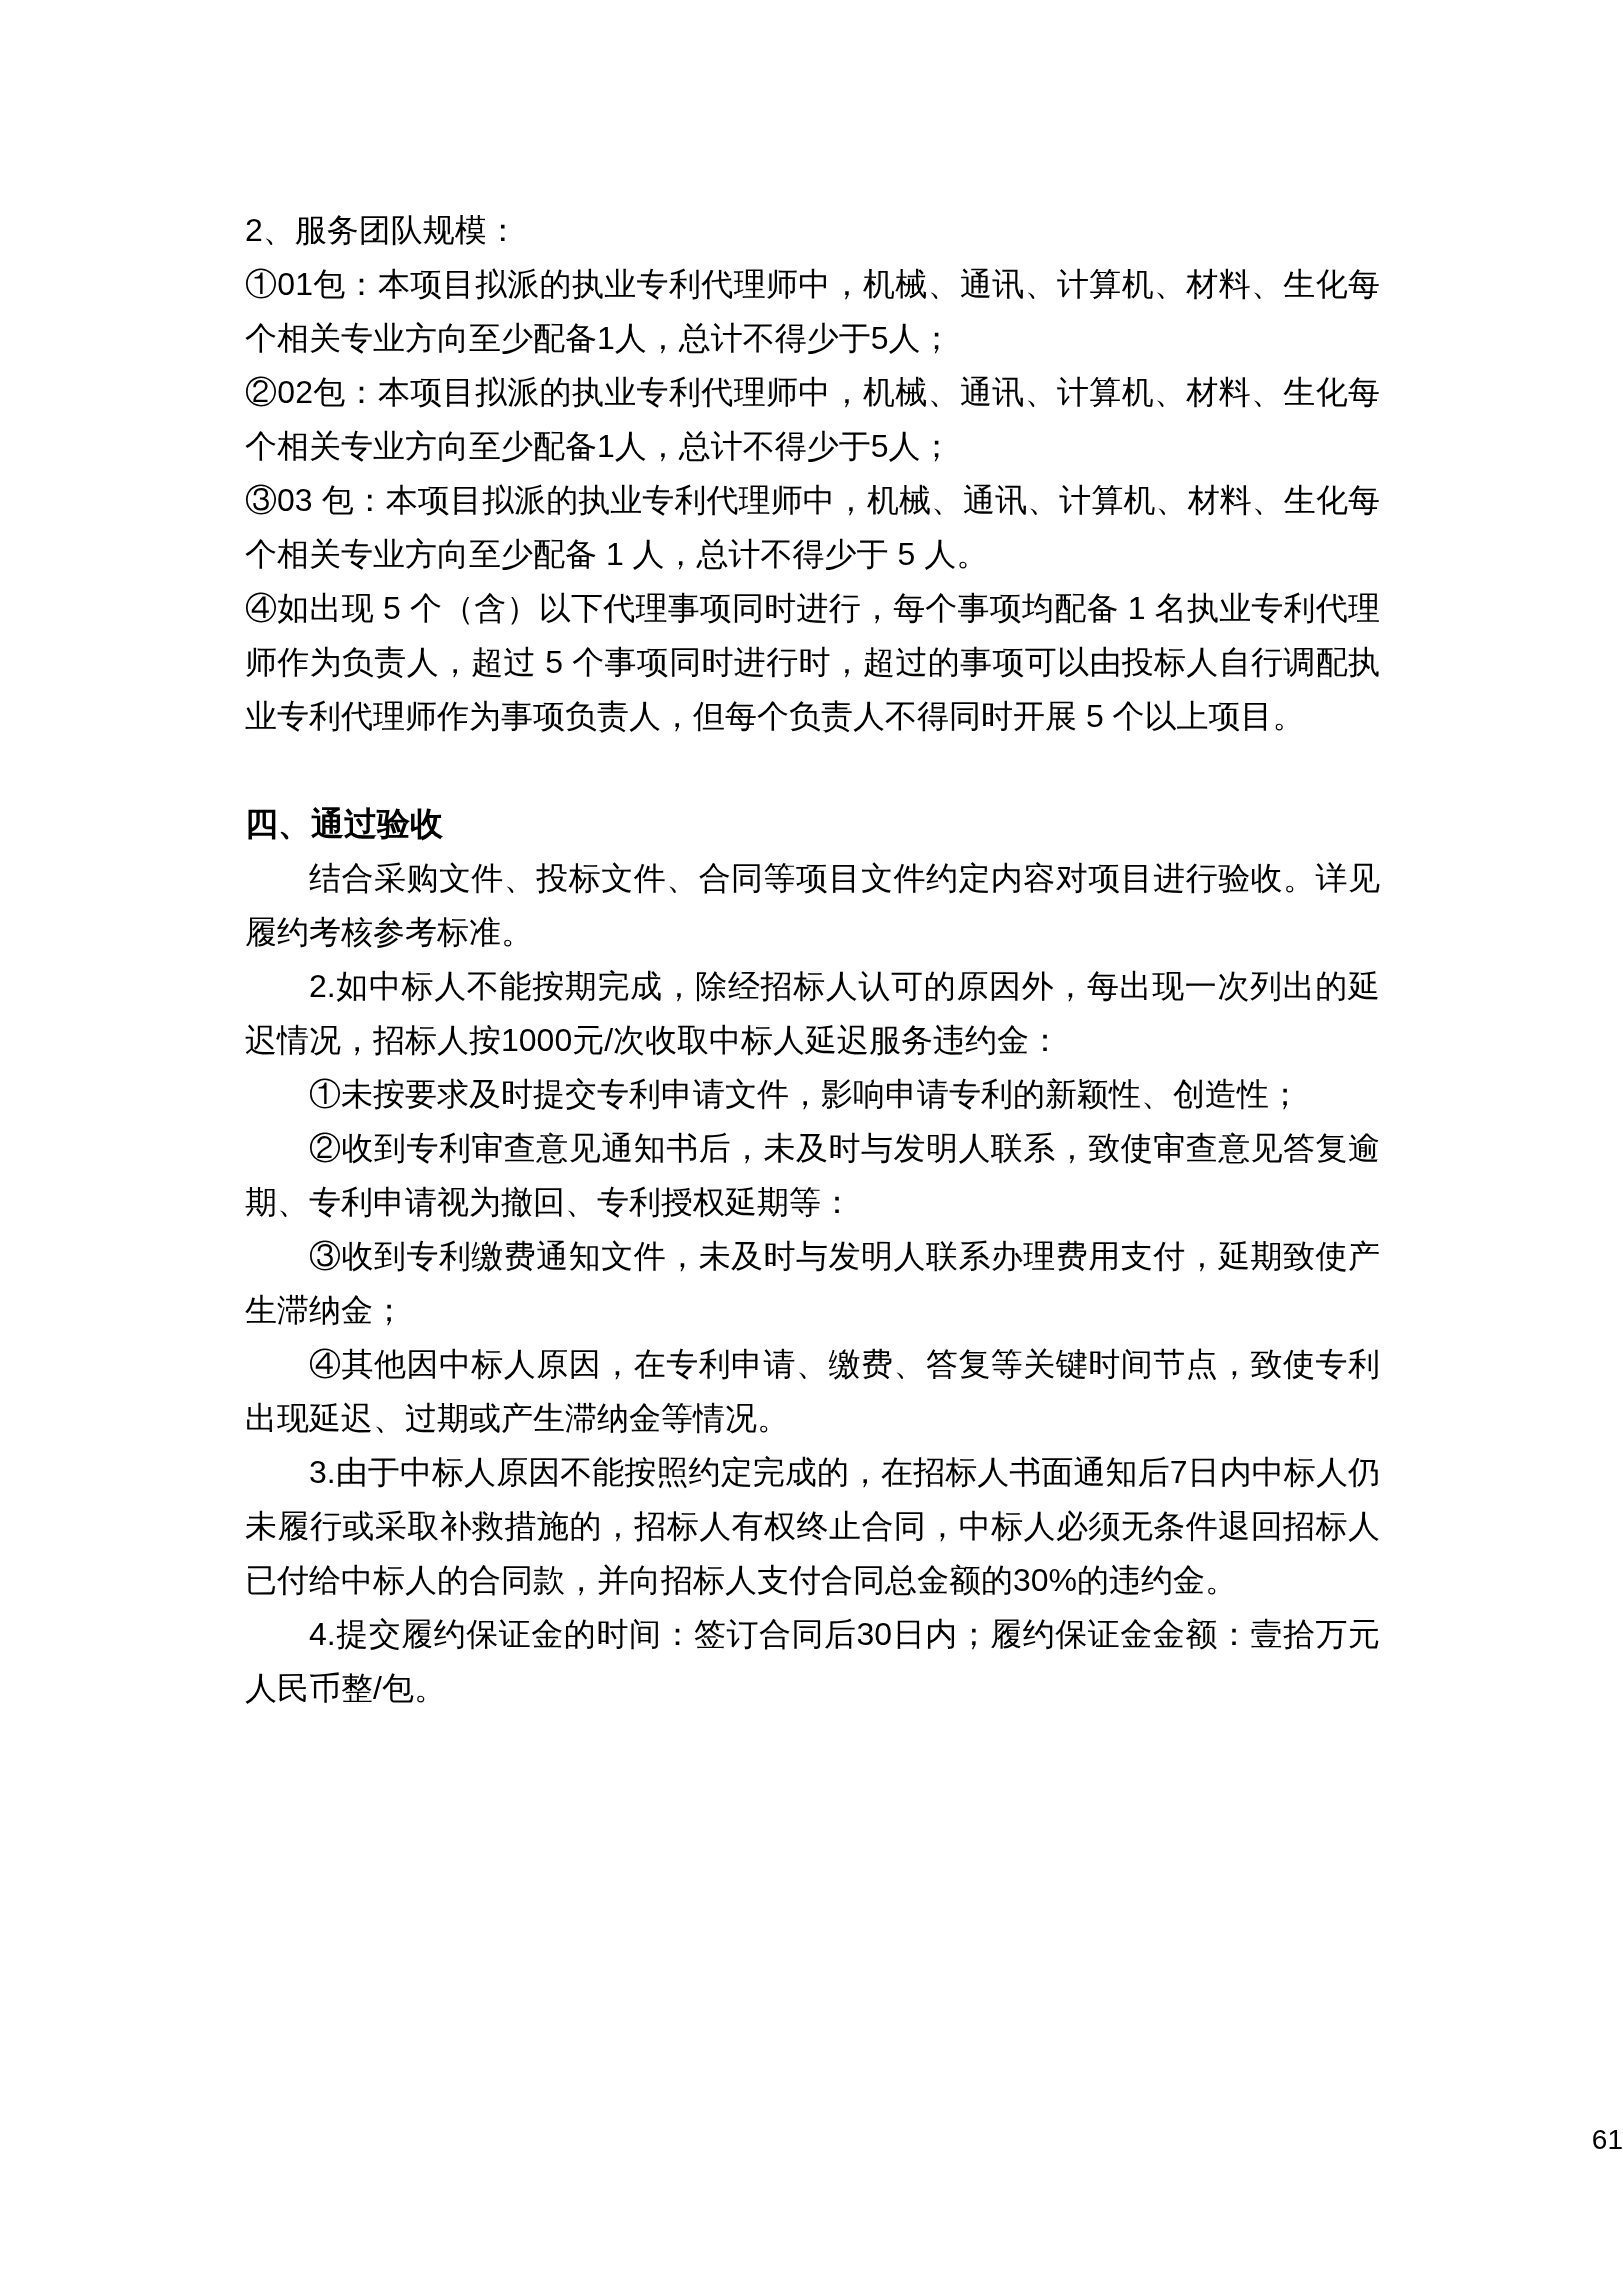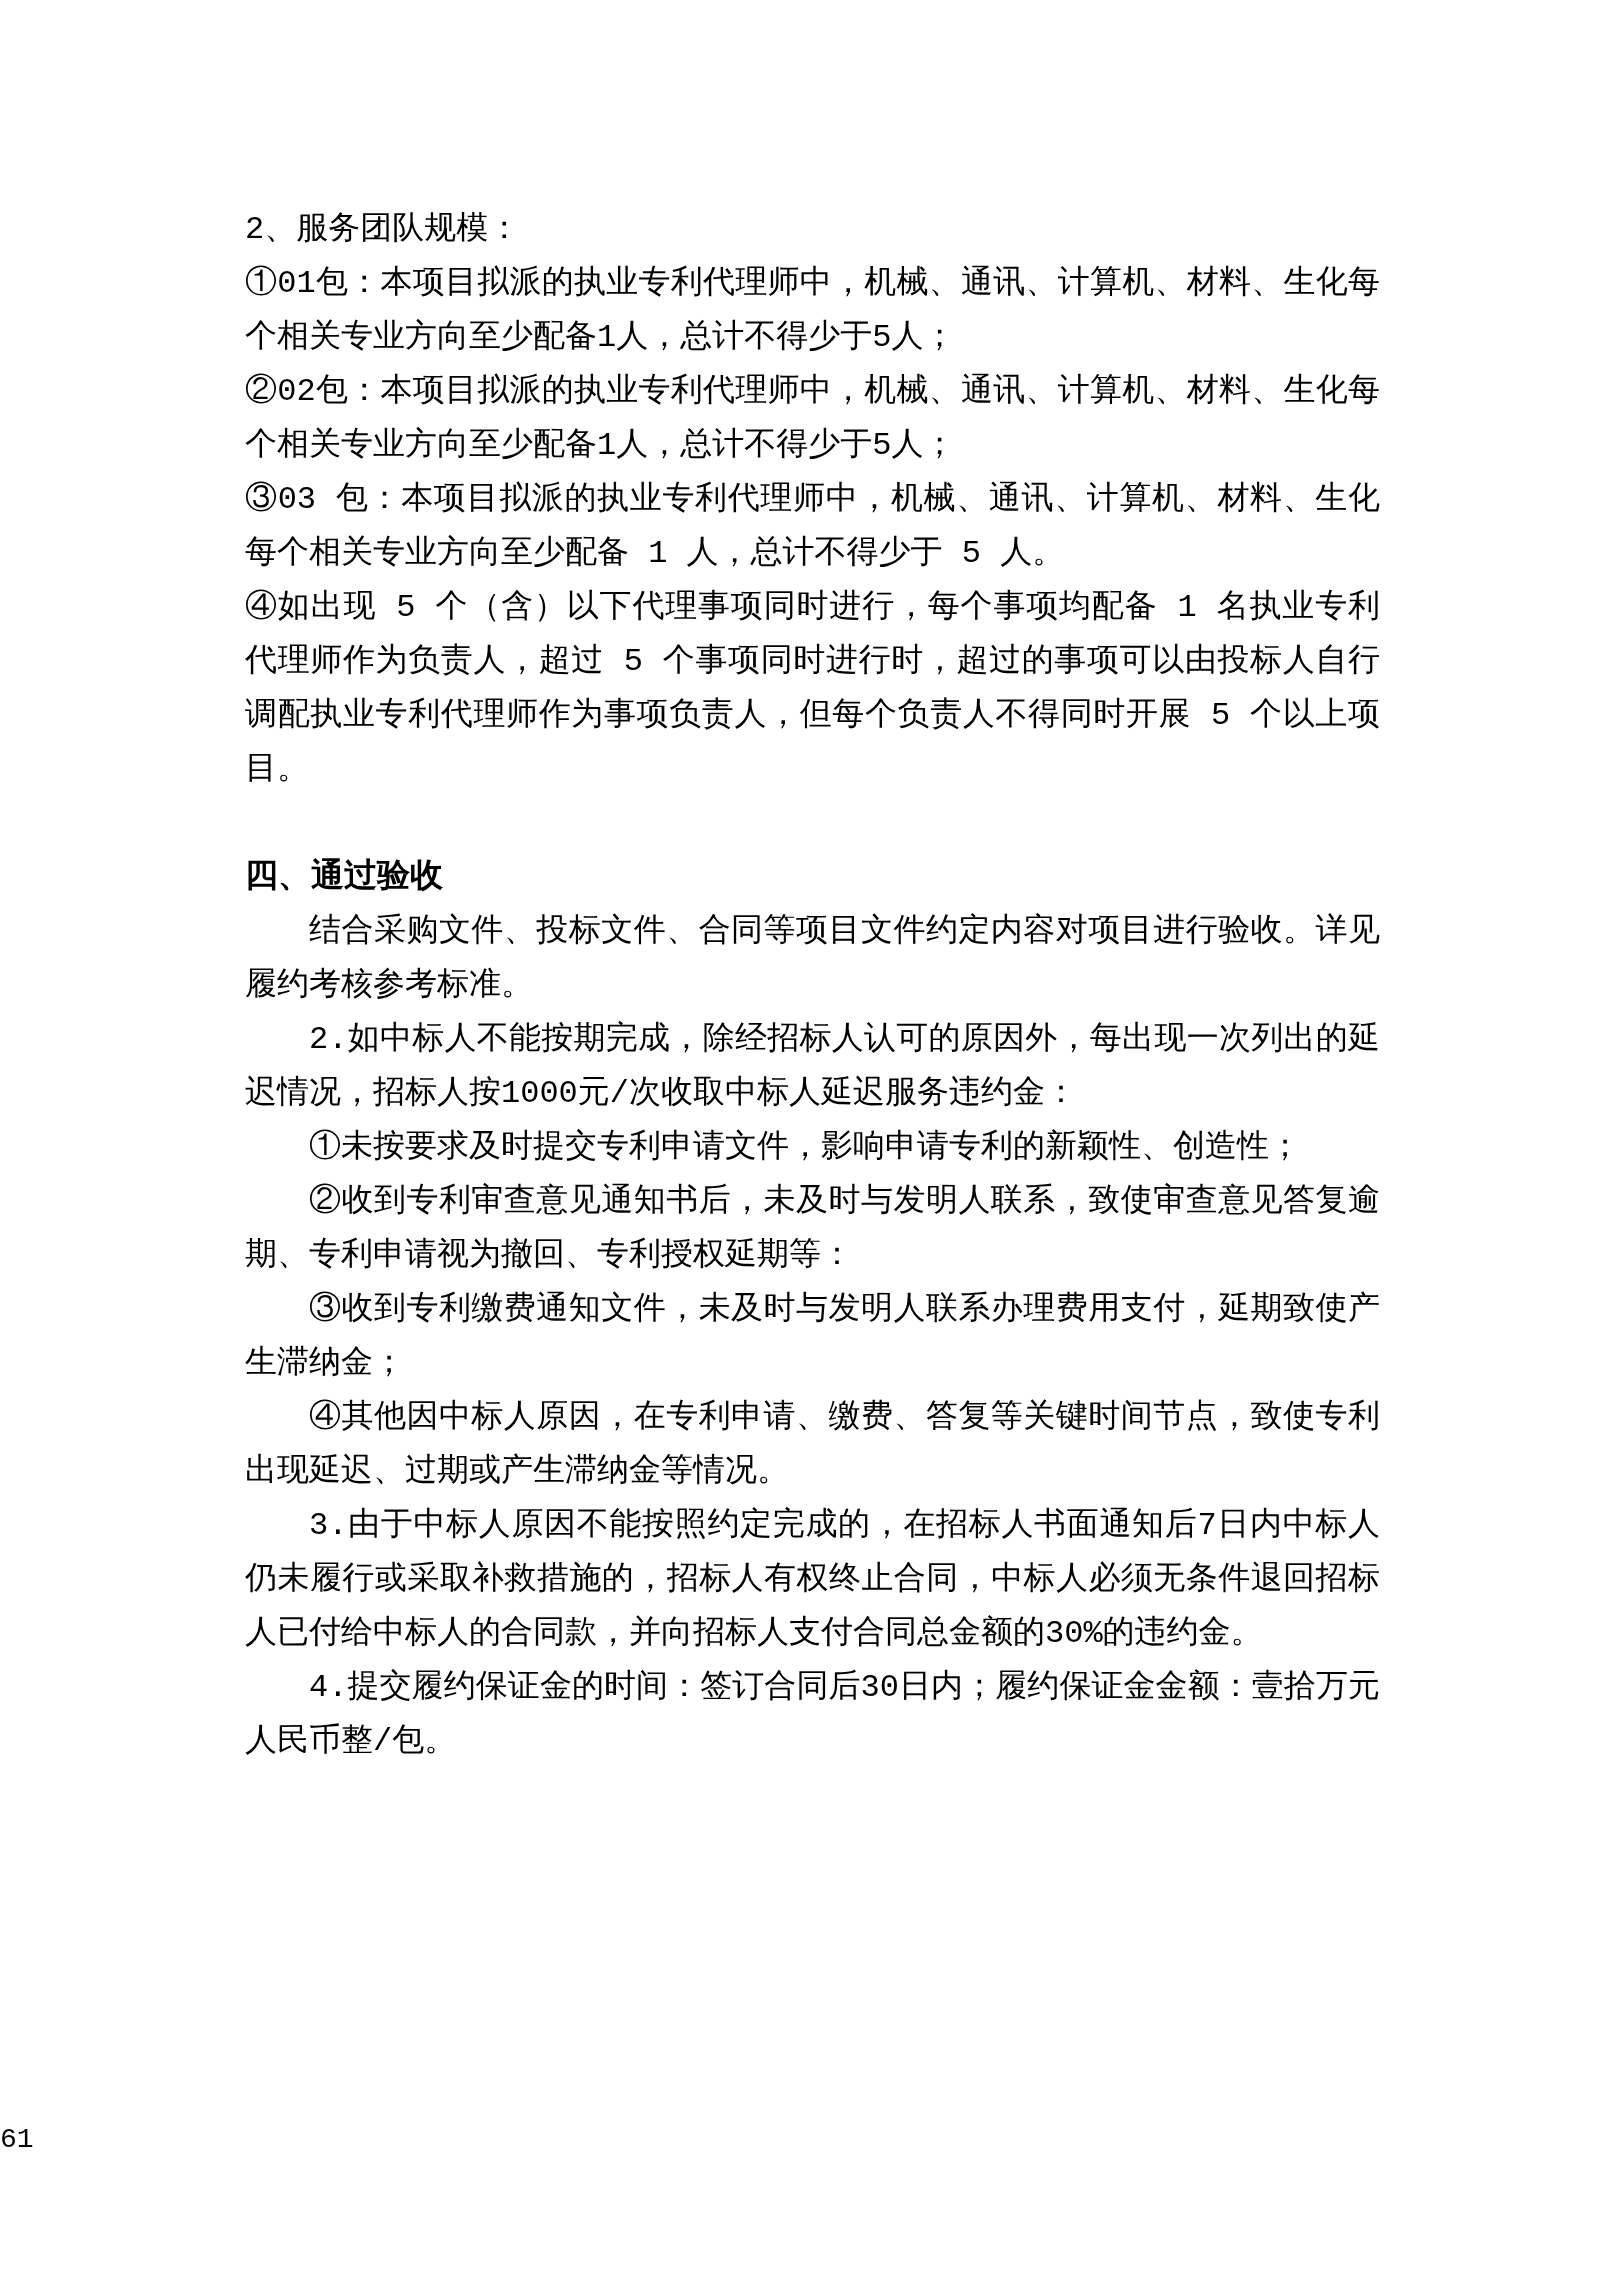--- a/index.html
+++ b/index.html
@@ -6,21 +6,21 @@
     margin: 0;
     padding: 0;
     background: #ffffff;
   }
   .page {
     position: relative;
     width: 1623px;
     height: 2295px;
     background: #ffffff;
     overflow: hidden;
-    font-family: Liberation Mono, monospace;
+    font-family: Liberation Sans, sans-serif;
     color: #000000;
     border-radius: 24px;
   }
   .content {
     position: absolute;
     left: 245px;
     top: 203px;
     width: 1135px;
     font-size: 32px;
     line-height: 54px;
@@ -41,21 +41,21 @@
     font-size: 33px;
     line-height: 54px;
     font-weight: bold;
     text-align: left;
   }
   .page-footer {
     position: absolute;
     top: 2126px;
     left: 0;
     width: 100%;
-    text-align: left;
+    text-align: right;
     font-size: 28px;
     line-height: 1;
   }
 </style>
 </head>
 <body>
 
 <div class="page">
   <main class="content">
     <p>2、服务团队规模：</p>

